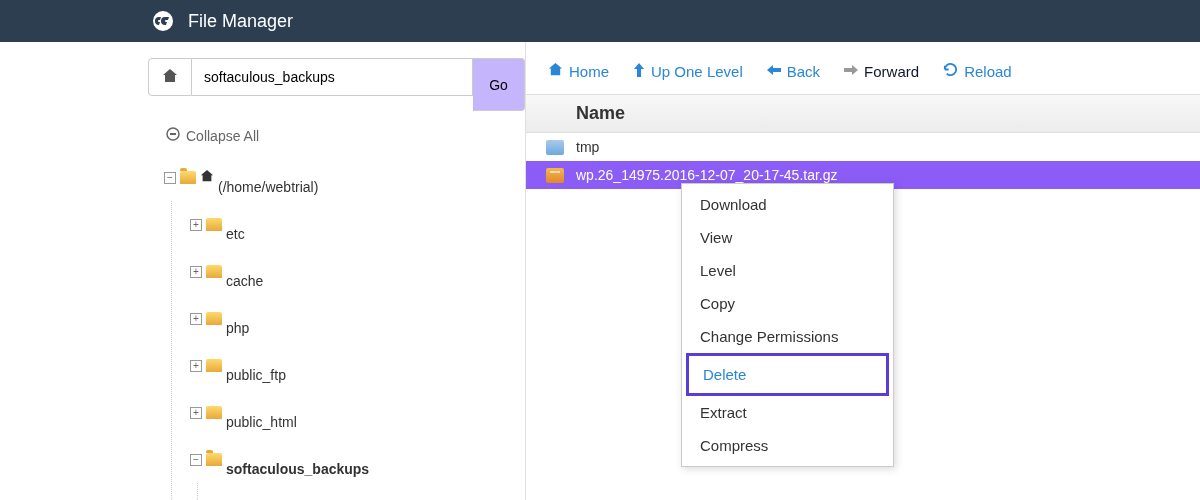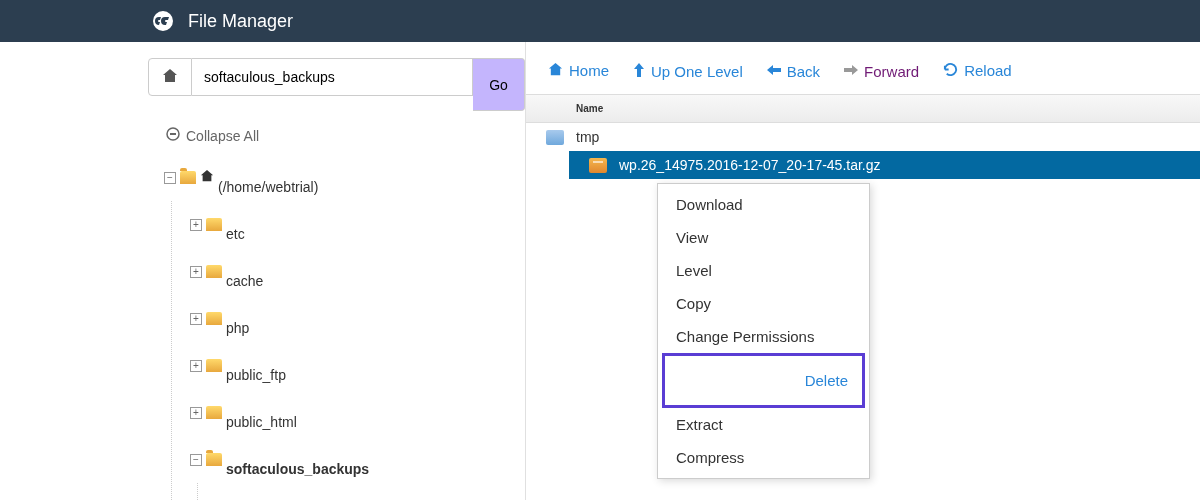--- a/index.html
+++ b/index.html
@@ -27,37 +27,37 @@
     .expander-spacer { width: 14px; display: inline-block; }
     .folder-icon { width: 16px; height: 13px; background: linear-gradient(#ffd96b, #e8a83d); border-radius: 2px 2px 0 0; position: relative; display: inline-block; }
     .folder-icon.open::before { content: ''; position: absolute; top: -3px; left: 0; width: 7px; height: 3px; background: #e8a83d; border-radius: 2px 2px 0 0; }
     .tree-label { cursor: pointer; white-space: nowrap; margin-top: 19px; }
     .tree-label.bold { font-weight: bold; }
     .home-glyph { font-size: 14px; color: #333; }
     
     .right-panel { flex: 1; border-left: 1px solid #e0e0e0; }
     
     .toolbar { display: flex; gap: 24px; padding: 20px 22px 14px; align-items: center; }
-    .toolbar-btn { display: flex; align-items: flex-start; gap: 6px; color: #2986d8; cursor: pointer; font-size: 15px; }
-    .toolbar-btn.disabled { color: #701a75; }
+    .toolbar-btn { display: flex; align-items: center; gap: 6px; color: #2986d8; cursor: pointer; font-size: 15px; }
+    .toolbar-btn.disabled { color: #0f172a; }
     .toolbar-icon { font-size: 14px; }
     
     .file-table { width: 100%; }
-    .table-header { background: linear-gradient(#f8f8f8, #ececec); border-top: 1px solid #ddd; border-bottom: 1px solid #ddd; padding: 8px 0 8px 50px; font-weight: bold; font-size: 10px; }
+    .table-header { background: linear-gradient(#f8f8f8, #ececec); border-top: 1px solid #ddd; border-bottom: 1px solid #ddd; padding: 8px 0 8px 50px; font-weight: bold; font-size: 18px; }
     .file-row { display: flex; align-items: center; gap: 12px; padding: 6px 0 6px 20px; cursor: pointer; }
-    .file-row.selected { background: #0369a1; color: #fff; margin-left: 43px; }
+    .file-row.selected { background: #8b5cf6; color: #fff; }
     .row-icon { width: 18px; height: 15px; display: inline-block; }
     .folder-blue { background: linear-gradient(#a8caed, #6fa8dc); border-radius: 2px; }
     .archive-icon { background: linear-gradient(#f5b74e, #e0872e); border-radius: 2px; position: relative; }
     .archive-icon::after { content: ''; position: absolute; top: 3px; left: 4px; right: 4px; height: 2px; background: rgba(255,255,255,0.6); }
     .file-name { font-size: 14px; }
     
-    .context-menu { position: absolute; left: 657px; top: 183px; width: 213px; background: #fff; border: 1px solid #ccc; box-shadow: 2px 2px 8px rgba(0,0,0,0.15); padding: 4px 0; }
+    .context-menu { position: absolute; left: 681px; top: 183px; width: 213px; background: #fff; border: 1px solid #ccc; box-shadow: 2px 2px 8px rgba(0,0,0,0.15); padding: 4px 0; }
     .context-item { padding: 8px 18px; cursor: pointer; font-size: 15px; color: #333; }
-    .context-item.highlighted { color: #2986d8; border: 3px solid #5a3dd4; margin: 0 4px; padding: 16px 14px; text-align: right; }
+    .context-item.highlighted { color: #2986d8; border: 3px solid #5a3dd4; margin: 0 4px; padding: 10px 14px; }
   </style>
 </head>
 <body>
 
 <div class="header">
   <span class="header-logo">
     <svg viewBox="0 0 24 24" width="24" height="24">
         <path fill="#fff" d="M12 2a10 10 0 100 20 10 10 0 000-20zm-4 14a4 4 0 110-8h2l-1 3h-1a1 1 0 100 2h1l-1 3zm7-8h3l-1 3h-2a1 1 0 000 2h1l-1 3h-1a4 4 0 110-8z"></path>
       </svg>
   </span>

